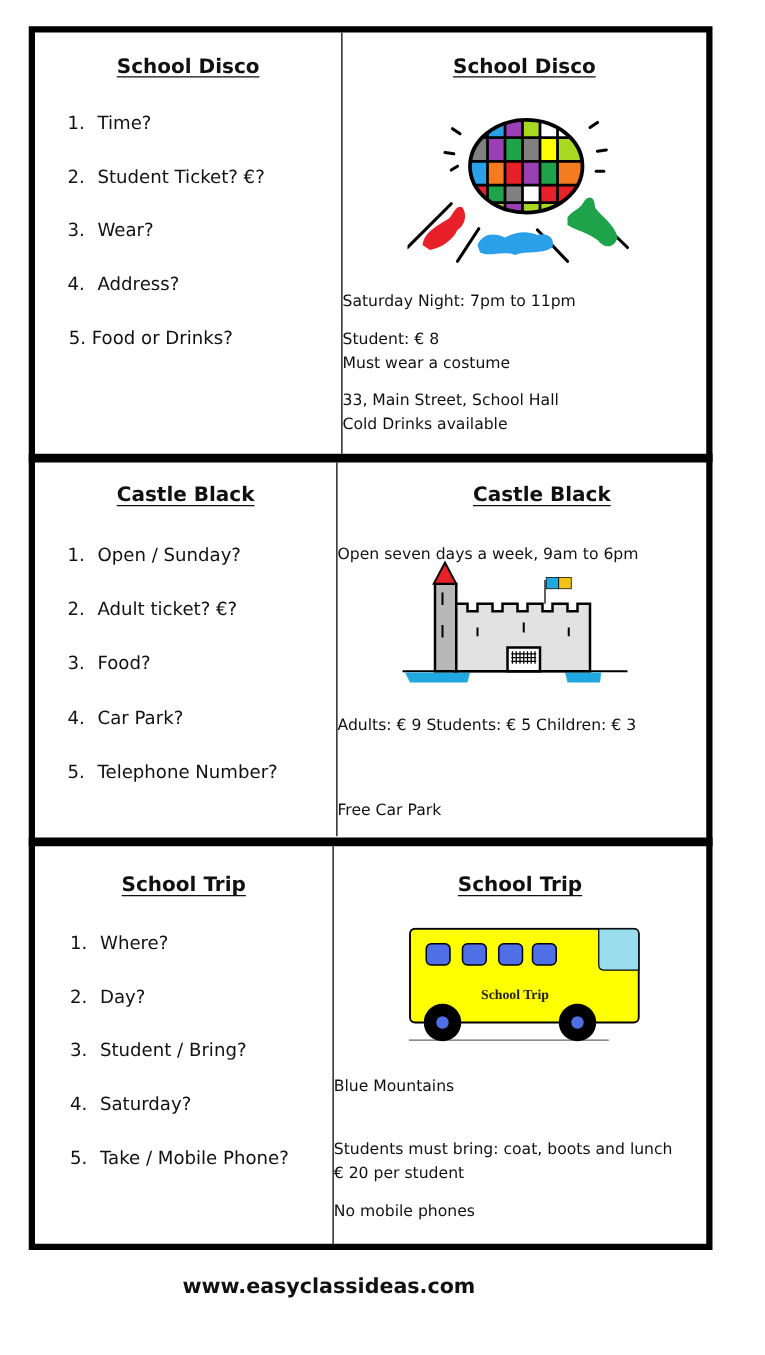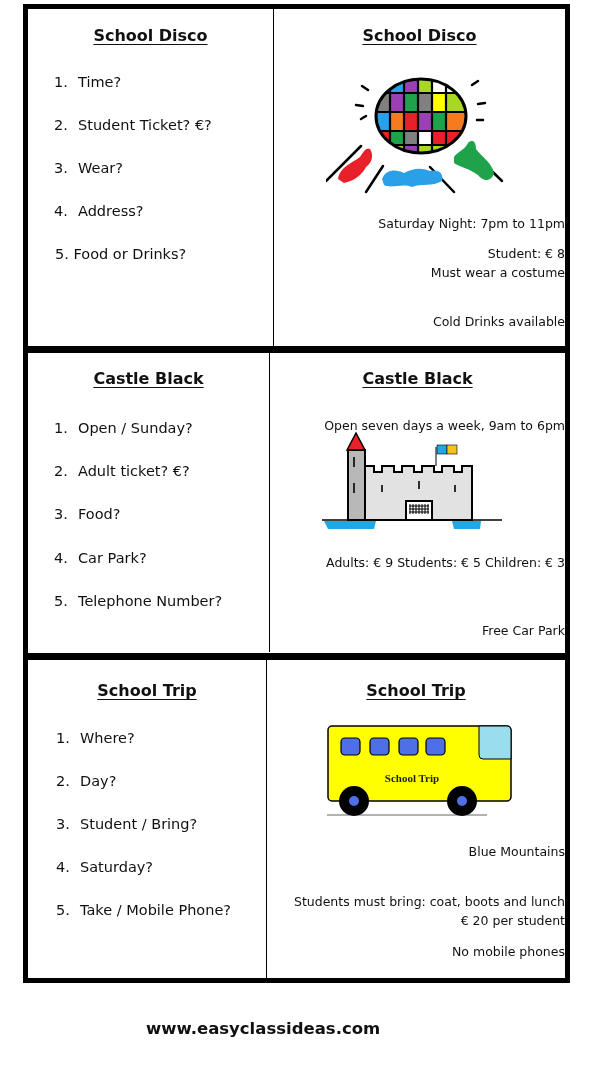--- a/index.html
+++ b/index.html
@@ -1,22 +1,22 @@
 <!DOCTYPE html>
 <html><head>
 <meta charset="utf-8">
 <style>
   html, body { margin: 0; padding: 0; background: #ffffff; }
   body { width: 612px; height: 1084px; position: relative; overflow: hidden;
          font-family: "DejaVu Sans", "Liberation Sans", sans-serif; color: #111; }
-  .sheet { position: absolute; left: 23px; top: 4px; width: 547px; height: 979px;
+  .sheet { position: absolute; left: 23px; top: 21px; width: 547px; height: 979px;
            box-sizing: border-box; border: 5px solid #000; background: #fff; }
   .row { position: absolute; left: 0; width: 537px; }
   .row.r1 { top: 0; height: 337px; }
-  .row.r2 { top: 344px; height: 299px; }
+  .row.r2 { top: 344px; height: 299px; padding-left: 32px; }
   .row.r3 { top: 651px; height: 318px; }
   .hdiv { position: absolute; left: -5px; width: 547px; height: 7px; background: #000; }
   .hdiv.d1 { top: 337px; }
   .hdiv.d2 { top: 644px; }
   .col-left, .col-right { position: absolute; top: 0; bottom: 0; }
   .vline { position: absolute; top: 0; bottom: 0; width: 1px; background: #000; }
   .r1 .col-left { left: 0; width: 245px; }
   .r1 .vline { left: 245px; }
   .r1 .col-right { left: 246px; right: 0; }
   .r2 .col-left { left: 0; width: 241px; }
@@ -24,21 +24,21 @@
   .r2 .col-right { left: 242px; right: 0; }
   .r3 .col-left { left: 0; width: 238px; }
   .r3 .vline { left: 238px; }
   .r3 .col-right { left: 239px; right: 0; }
 
   .title { position: absolute; left: 0; right: 0; text-align: center;
            font-weight: bold; font-size: 16px; letter-spacing: 0; }
   .title span { text-decoration: underline; text-underline-offset: 3px; }
   .q { position: absolute; font-size: 14.5px; white-space: nowrap; }
   .q .num { display: inline-block; width: 24px; }
-  .info { position: absolute; left: 0; right: 0; text-align: right; font-size: 12.5px; line-height: 19px; }
+  .info { position: absolute; left: 0; right: 0; text-align: left; font-size: 12.5px; line-height: 19px; }
   .pic { position: absolute; }
   sup { font-size: 8px; line-height: 0; }
 
   .footer { position: absolute; left: 146px; top: 1019px; font-weight: bold; font-size: 16.5px; color: #111; }
 </style>
 </head>
 <body>
 
 <div class="sheet">
 
@@ -124,20 +124,21 @@
           <line x1="141" y1="76" x2="176" y2="110"></line>
         </g>
 
         <path d="M12,108 C14,96 26,92 34,86 C38,80 40,76 44,78 C48,84 46,92 40,96 C36,104 28,110 18,112 Z" fill="#e8202a"></path>
         <path d="M56,108 C60,98 70,98 78,102 C86,98 94,96 104,100 C112,98 118,102 116,110 C106,116 96,112 86,116 C76,112 66,118 58,114 Z" fill="#2aa0e8"></path>
         <path d="M128,86 C132,80 138,80 142,72 C146,68 150,70 150,78 C156,86 166,92 168,102 C166,110 158,112 152,104 C144,98 134,96 128,92 Z" fill="#1ea34a"></path>
       </svg>
       <div class="info" style="top:205px;">Saturday Night: 7pm to 11pm</div>
       <div class="info" style="top:235px;">Student: € 8</div>
       <div class="info" style="top:254px;">Must wear a costume</div>
+      <div class="info" style="top:284px;">33, Main Street, School Hall</div>
       <div class="info" style="top:303px;">Cold Drinks available</div>
     </div>
   </div>
 
   <div class="hdiv d1"></div>
 
   <div class="row r2">
     <div class="col-left">
       <div class="title" style="top:16px;"><span>Castle Black</span></div>
       <div class="q" style="left:26px; top:67px;"><span class="num">1.</span><span>Open / Sunday?</span></div>

